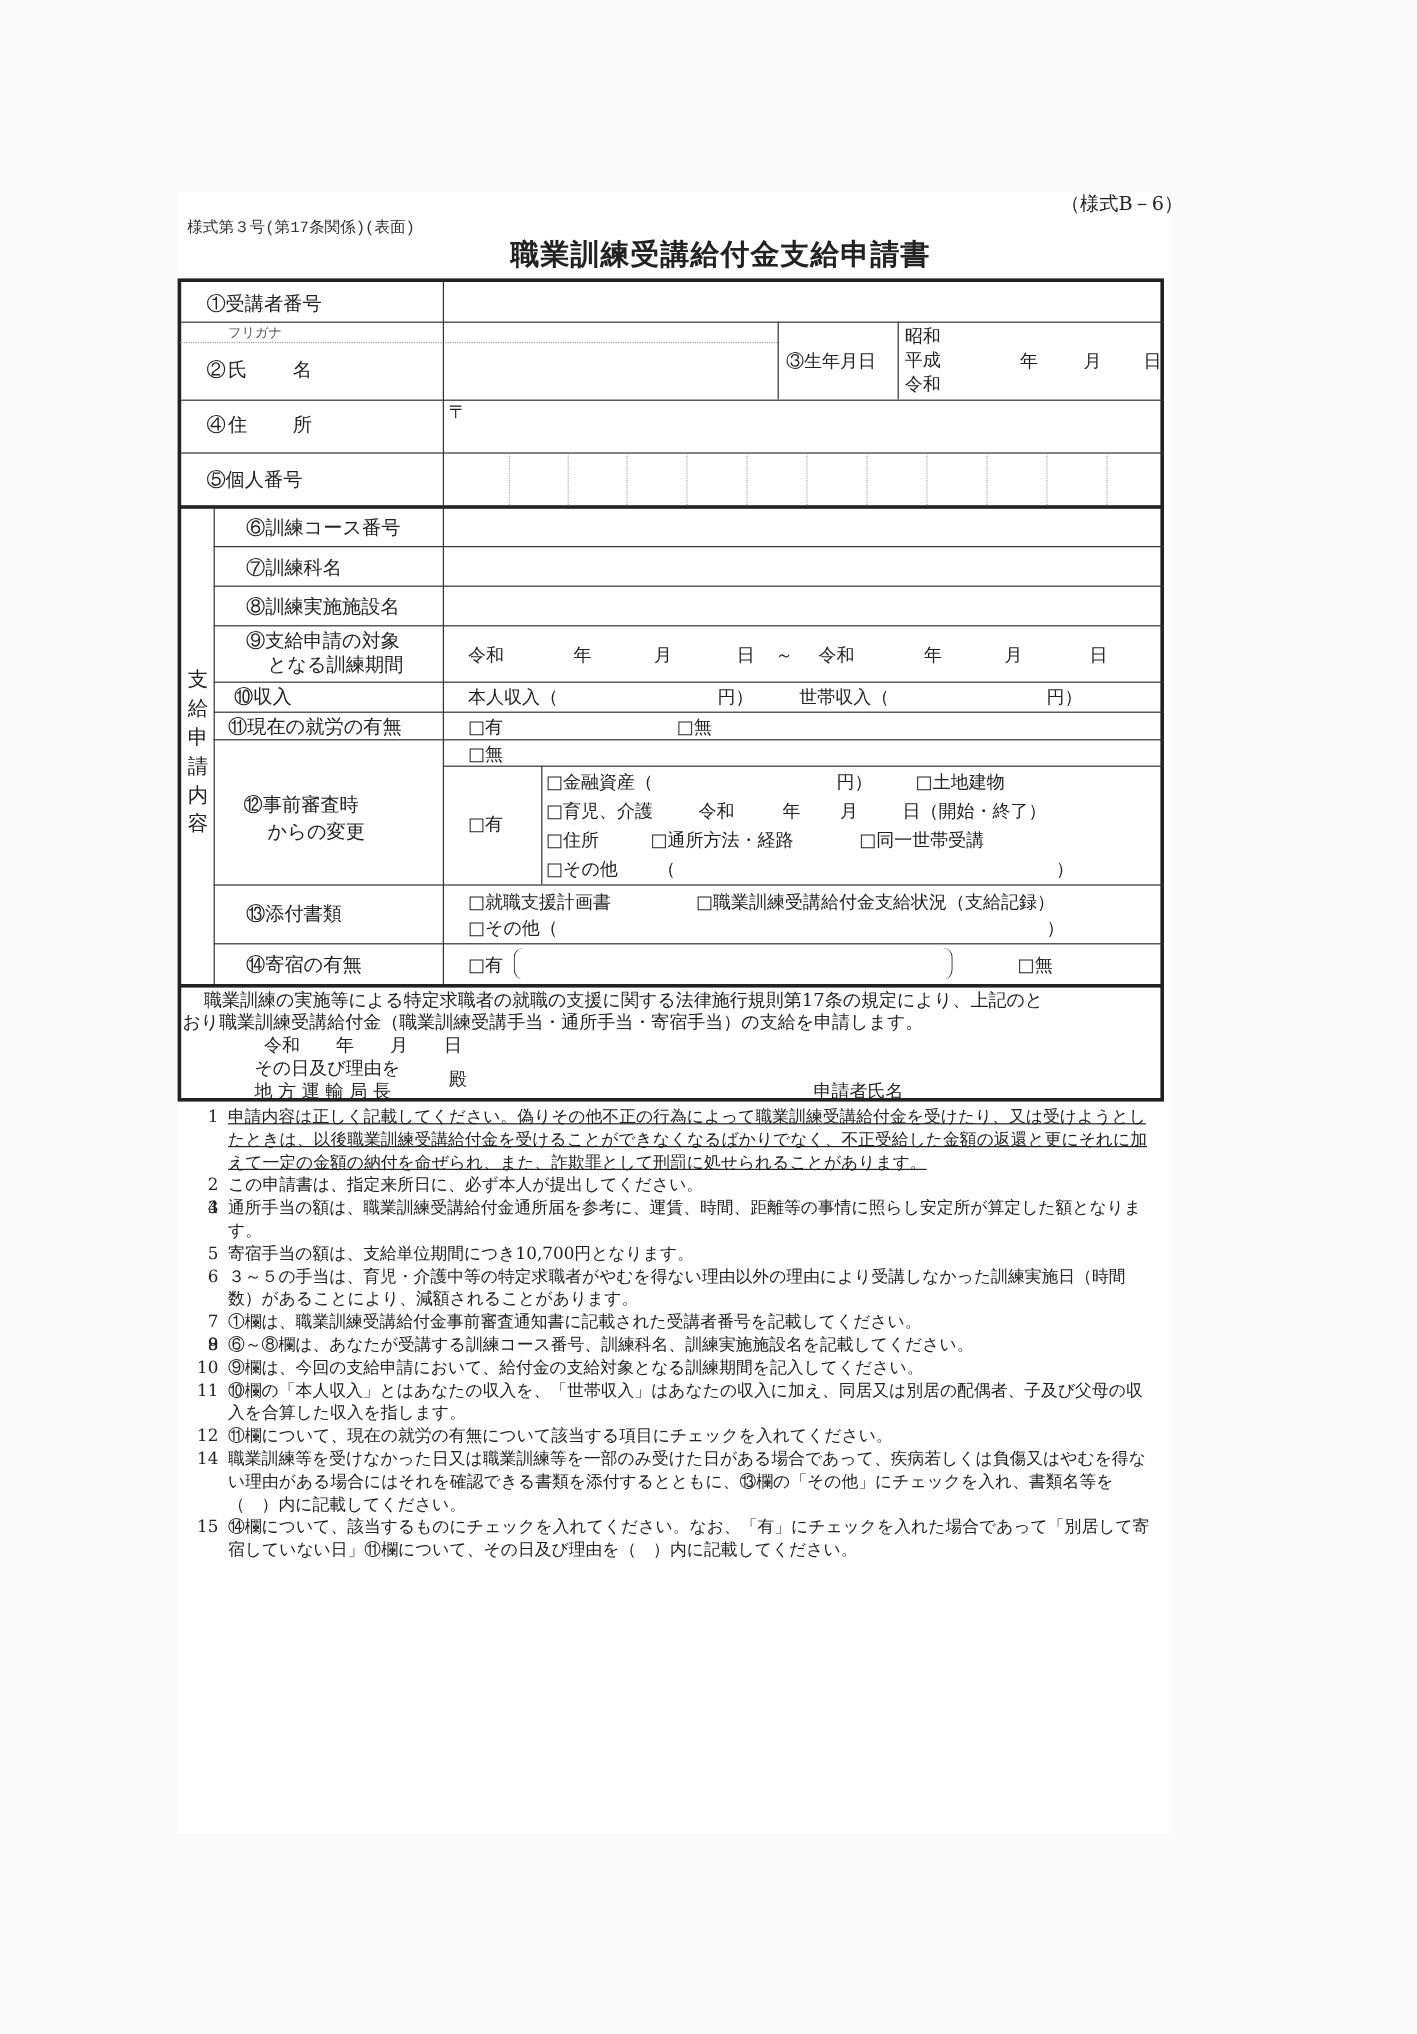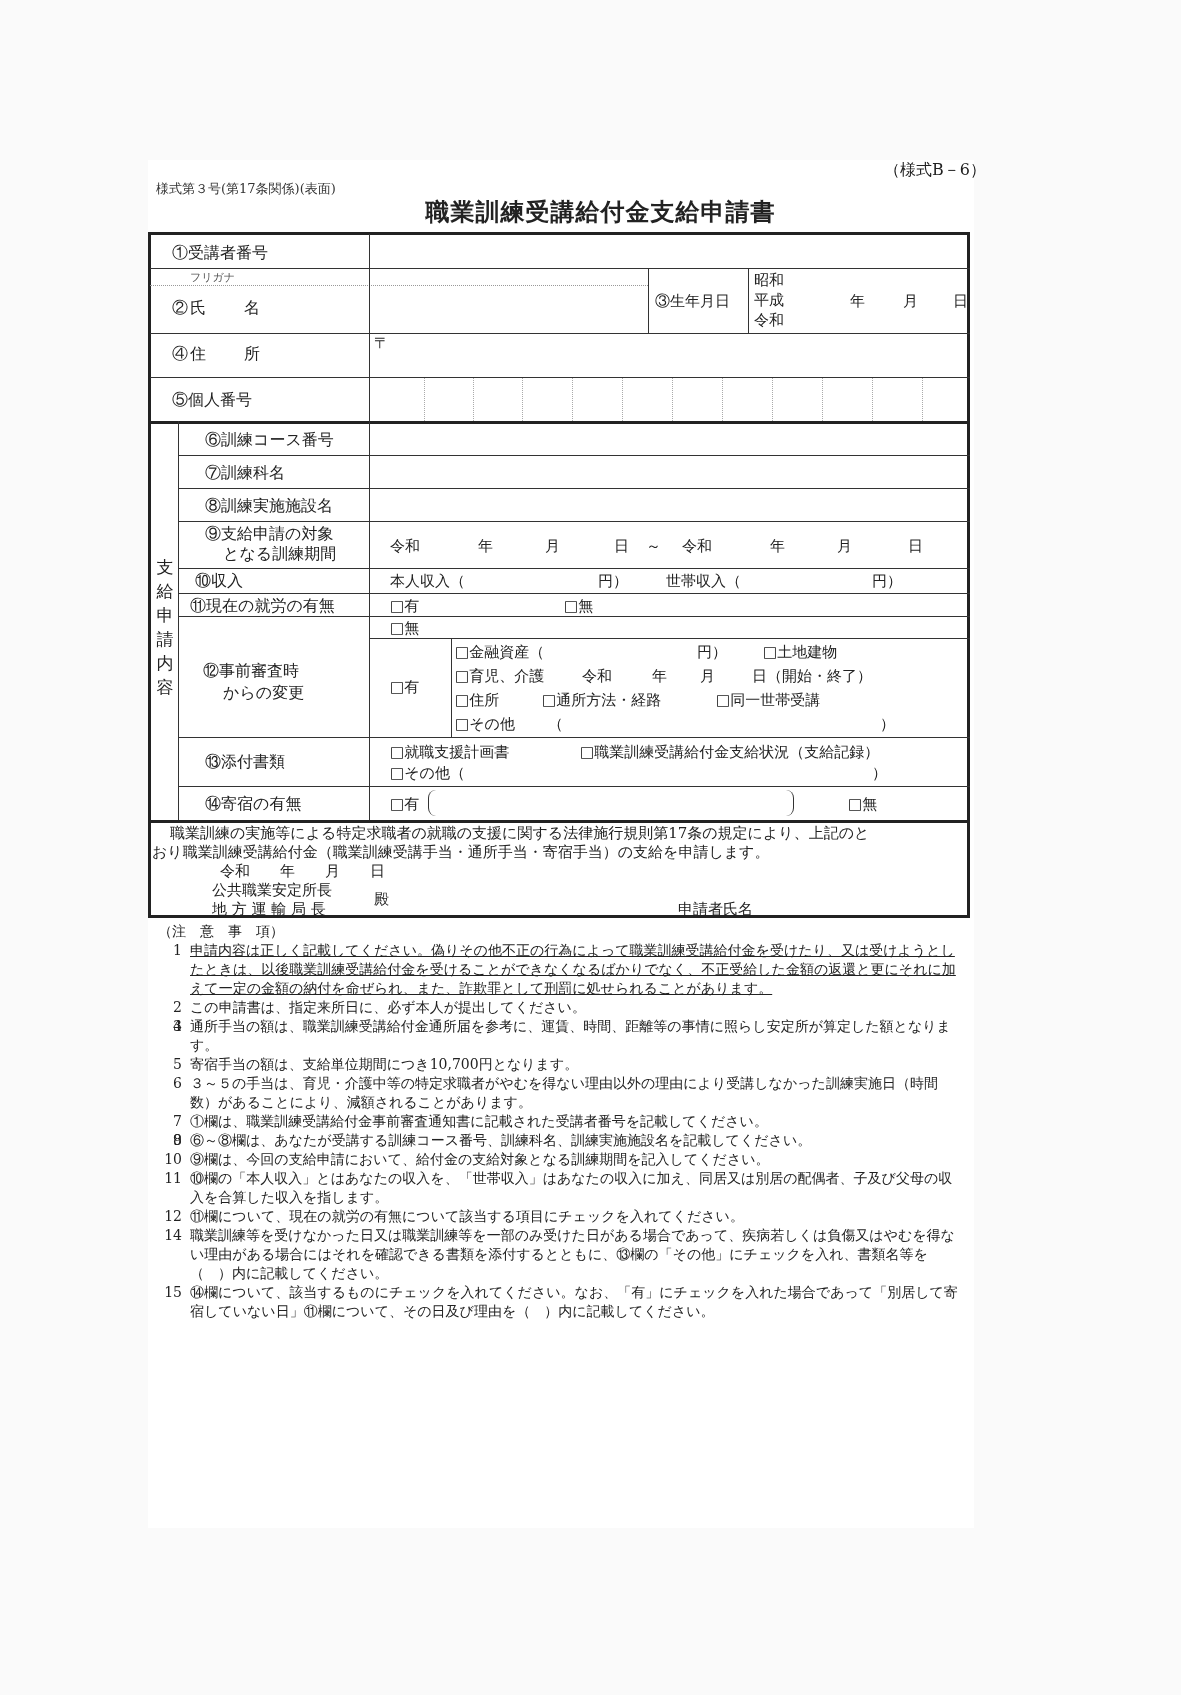--- a/index.html
+++ b/index.html
@@ -3,21 +3,21 @@
 <meta charset="utf-8">
 <style>
   html, body { margin:0; padding:0; }
   body {
     width:1181px; height:1695px; background:#fafafa; position:relative;
     font-family:"DejaVu Serif","Liberation Serif",serif; color:#222; overflow:hidden;
   }
   .paper { position:absolute; left:148px; top:160px; width:826px; height:1368px; background:#fff; }
   .abs { position:absolute; white-space:nowrap; }
   .form-id { left:884px; top:160px; font-size:16px; }
-  .form-no { left:156px; top:180px; font-size:13px; color:#333; }
+  .form-no { left:156px; top:180px; font-size:13px; color:#333;font-family:Liberation Mono, monospace; }
   .title { left:0; width:1181px; text-align:center; top:196px; font-size:24px; font-weight:bold; letter-spacing:1px; }
   .title span { margin-left:20px; }
 
   .frame { position:absolute; left:148px; top:232px; width:822px; height:686px; border:3px solid #222; box-sizing:border-box; }
   .hl { position:absolute; height:0; border-top:1px solid #333; }
   .hl.thick { border-top:3px solid #222; }
   .hl.dot { border-top:1px dotted #999; }
   .vl { position:absolute; width:0; border-left:1px solid #333; }
   .vl.dot { border-left:1px dotted #aaa; }
   .lbl { position:absolute; font-size:16px; white-space:nowrap; }
@@ -174,28 +174,27 @@
 <div class="lbl sm" style="left:872px;top:764px">）</div>
 
 <div class="lbl" style="left:205px;top:794px">⑭寄宿の有無</div>
 <div class="lbl sm cb" style="left:390px;top:795px">有</div>
 <div class="abs" style="left:428px;top:790px;width:364px;height:26px;border-left:1.5px solid #333;border-right:1.5px solid #333;border-radius:8px"></div>
 <div class="lbl sm cb" style="left:848px;top:795px">無</div>
 
 <div class="lbl sm" style="left:170px;top:824px">職業訓練の実施等による特定求職者の就職の支援に関する法律施行規則第17条の規定により、上記のと</div>
 <div class="lbl sm" style="left:152px;top:843px">おり職業訓練受講給付金（職業訓練受講手当・通所手当・寄宿手当）の支給を申請します。</div>
 <div class="lbl sm" style="left:220px;top:862px">令和　　年　　月　　日</div>
-<div class="lbl sm" style="left:212px;top:881px">公共職業安定所長</div>
+<div class="lbl sm" style="left:212px;top:881px">その日及び理由を</div>
 <div class="lbl sm" style="left:212px;top:900px">地 方 運 輸 局 長</div>
 <div class="lbl sm" style="left:374px;top:890px">殿</div>
 <div class="lbl sm" style="left:678px;top:900px">申請者氏名</div>
 <div class="abs" style="left:770px;top:895px;width:190px;height:20px"></div>
 
 <div class="notes">
-  <div style="margin-left:-2px">（注　意　事　項）</div>
   <div class="note first"><span class="num">1</span><span class="txt">申請内容は正しく記載してください。偽りその他不正の行為によって職業訓練受講給付金を受けたり、又は受けようとしたときは、以後職業訓練受講給付金を受けることができなくなるばかりでなく、不正受給した金額の返還と更にそれに加えて一定の金額の納付を命ぜられ、また、詐欺罪として刑罰に処せられることがあります。</span></div>
   <div class="note"><span class="num">2</span><span class="txt">この申請書は、指定来所日に、必ず本人が提出してください。</span></div>
   <div class="note"><span class="num">3</span></div>
   <div class="note"><span class="num">4</span><span class="txt">通所手当の額は、職業訓練受講給付金通所届を参考に、運賃、時間、距離等の事情に照らし安定所が算定した額となります。</span></div>
   <div class="note"><span class="num">5</span><span class="txt">寄宿手当の額は、支給単位期間につき10,700円となります。</span></div>
   <div class="note"><span class="num">6</span><span class="txt">３～５の手当は、育児・介護中等の特定求職者がやむを得ない理由以外の理由により受講しなかった訓練実施日（時間数）があることにより、減額されることがあります。</span></div>
   <div class="note"><span class="num">7</span><span class="txt">①欄は、職業訓練受講給付金事前審査通知書に記載された受講者番号を記載してください。</span></div>
   <div class="note"><span class="num">8</span></div>
   <div class="note"><span class="num">9</span><span class="txt">⑥～⑧欄は、あなたが受講する訓練コース番号、訓練科名、訓練実施施設名を記載してください。</span></div>
   <div class="note"><span class="num">10</span><span class="txt">⑨欄は、今回の支給申請において、給付金の支給対象となる訓練期間を記入してください。</span></div>

